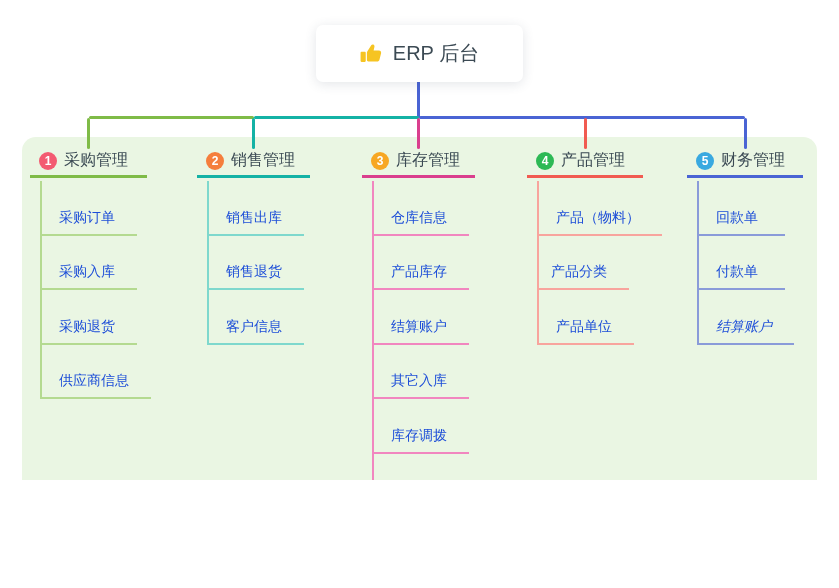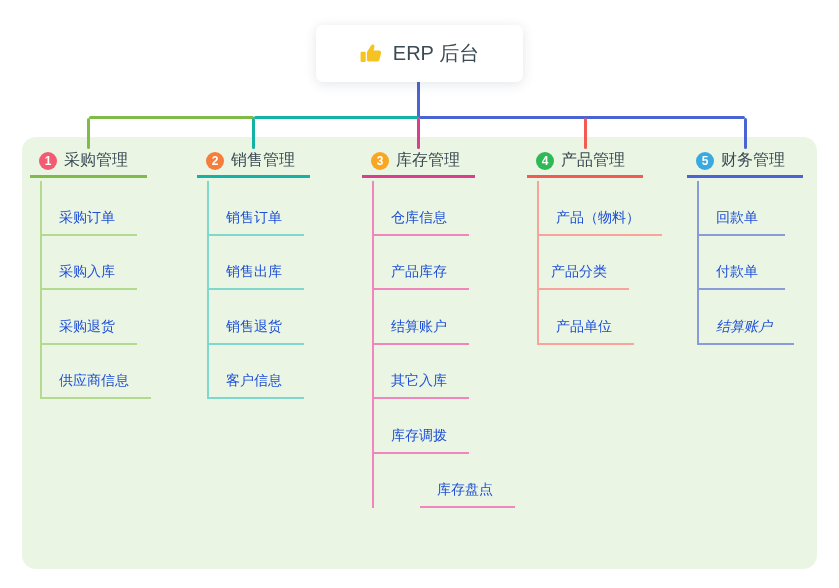--- a/index.html
+++ b/index.html
@@ -1,16 +1,16 @@
 <!DOCTYPE html>
 <html><head>
 <meta charset="utf-8">
 <style>
   html,body{margin:0;padding:0;background:#ffffff;font-family:"Liberation Sans","DejaVu Sans",sans-serif;}
-  .canvas{position:relative;width:839px;height:588px;background:#ffffff;overflow:hidden;}
+  .canvas{position:relative;width:839px;height:480px;background:#ffffff;overflow:hidden;}
   .panel{position:absolute;left:22px;top:137px;width:795px;height:432px;background:#eaf6e3;border-radius:14px;}
   .root-node{position:absolute;left:316px;top:25px;width:207px;height:57px;background:#ffffff;border-radius:7px;
     box-shadow:0 2px 12px rgba(60,70,90,.14);display:flex;align-items:center;justify-content:center;gap:10px;
     font-size:20px;font-weight:500;color:#3c4a54;z-index:3;}
   .root-node .emoji{width:23px;height:23px;display:inline-block;}
   .stem{position:absolute;left:417px;top:82px;width:3px;height:35px;background:#4a64d4;z-index:1;}
   .rail-seg{position:absolute;top:116px;height:3px;border-radius:2px;z-index:1;}
   .drop{position:absolute;top:118px;width:3px;height:31px;border-radius:2px;z-index:1;}
   .branch-heading{position:absolute;top:146px;height:32px;display:flex;align-items:center;gap:7px;
     padding-left:9px;box-sizing:border-box;border-bottom:3px solid;z-index:2;}
@@ -67,23 +67,20 @@
         <div class="child-row" style="border-color: rgb(180, 218, 144);">
           <span class="child-label">供应商信息</span>
         </div>
       </div>
       <div class="branch-heading" style="left: 197px; width: 113px; border-color: rgb(20, 178, 165);">
         <span class="badge" style="background: rgb(245, 126, 60);">2</span>
         <span class="branch-label">销售管理</span>
       </div>
       <div class="children" style="left: 207px; border-color: rgb(126, 216, 205);">
         <div class="child-row" style="border-color: rgb(126, 216, 205);">
-          <span class="child-label">销售订单</span>
-        </div>
-        <div class="child-row" style="border-color: rgb(126, 216, 205);">
           <span class="child-label">销售出库</span>
         </div>
         <div class="child-row" style="border-color: rgb(126, 216, 205);">
           <span class="child-label">销售退货</span>
         </div>
         <div class="child-row" style="border-color: rgb(126, 216, 205);">
           <span class="child-label">客户信息</span>
         </div>
       </div>
       <div class="branch-heading" style="left: 362px; width: 113px; border-color: rgb(218, 63, 142);">

